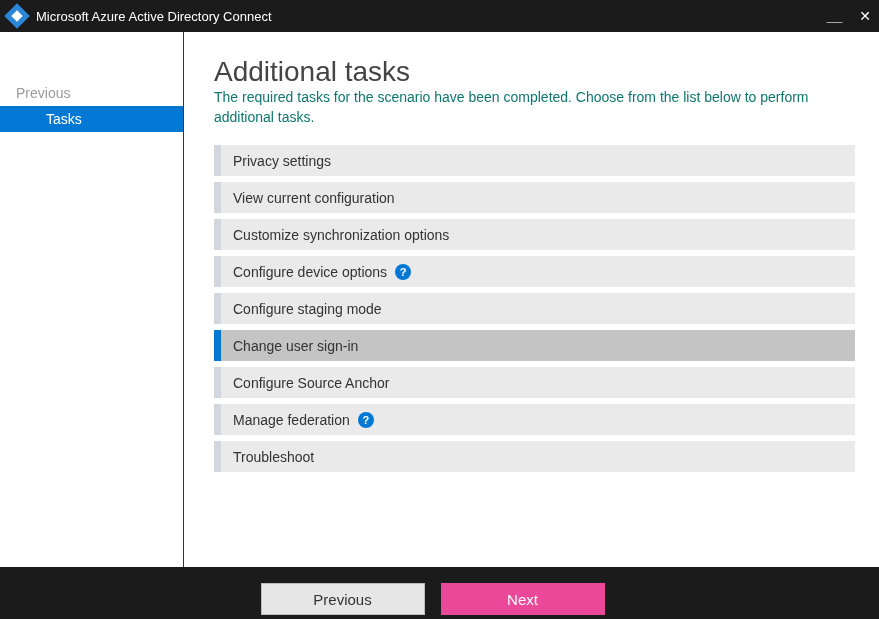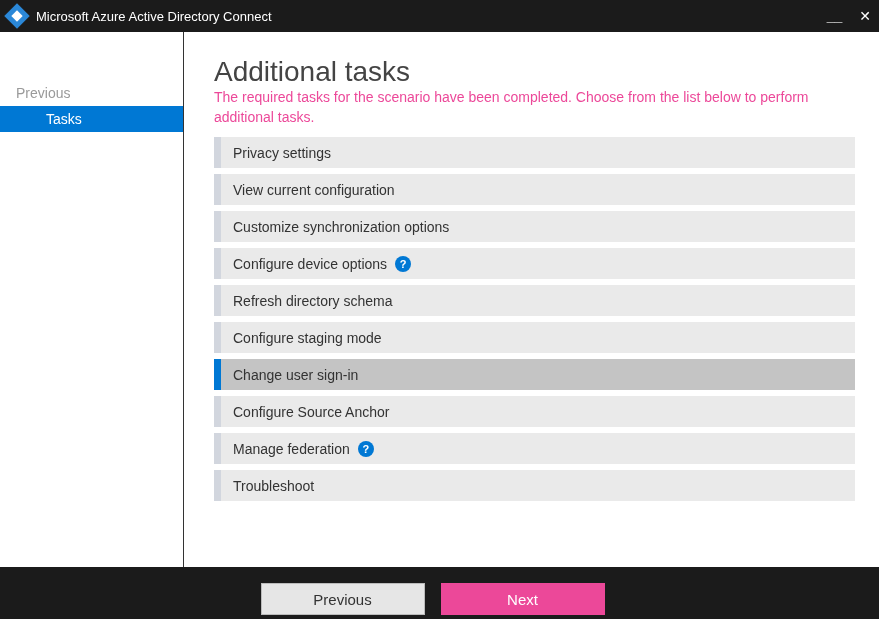--- a/index.html
+++ b/index.html
@@ -48,21 +48,21 @@
   .sidebar-item.active {
     background: #0078d4; color: #fff; padding-left: 46px;
   }
   .main {
     flex: 1; padding: 24px 24px 0 30px;
   }
   .page-title {
     font-size: 28px; font-weight: 300; color: #444; 
   }
   .page-desc {
-    font-size: 14px; color: #ec4899; margin-bottom: 10px; line-height: 1.4;
+    font-size: 14px; color: #0f766e; margin-bottom: 18px; line-height: 1.4;
   }
   .task-list { display: flex; flex-direction: column; gap: 6px; }
   .task-item {
     display: flex; align-items: center;
     background: #eaeaea; height: 31px;
     cursor: default;
     position: relative;
   }
   .task-item .accent {
     width: 7px; height: 100%; background: #d2d6de; flex-shrink: 0;
@@ -129,24 +129,20 @@
         <div class="accent"></div>
         <span class="task-label">Customize synchronization options</span>
       </div>
       <div class="task-item">
         <div class="accent"></div>
         <span class="task-label">Configure device options</span>
         <span class="help-icon">?</span>
       </div>
       <div class="task-item">
         <div class="accent"></div>
-        <span class="task-label">Refresh directory schema</span>
-      </div>
-      <div class="task-item">
-        <div class="accent"></div>
         <span class="task-label">Configure staging mode</span>
       </div>
       <div class="task-item selected">
         <div class="accent"></div>
         <span class="task-label">Change user sign-in</span>
       </div>
       <div class="task-item">
         <div class="accent"></div>
         <span class="task-label">Configure Source Anchor</span>
       </div>

